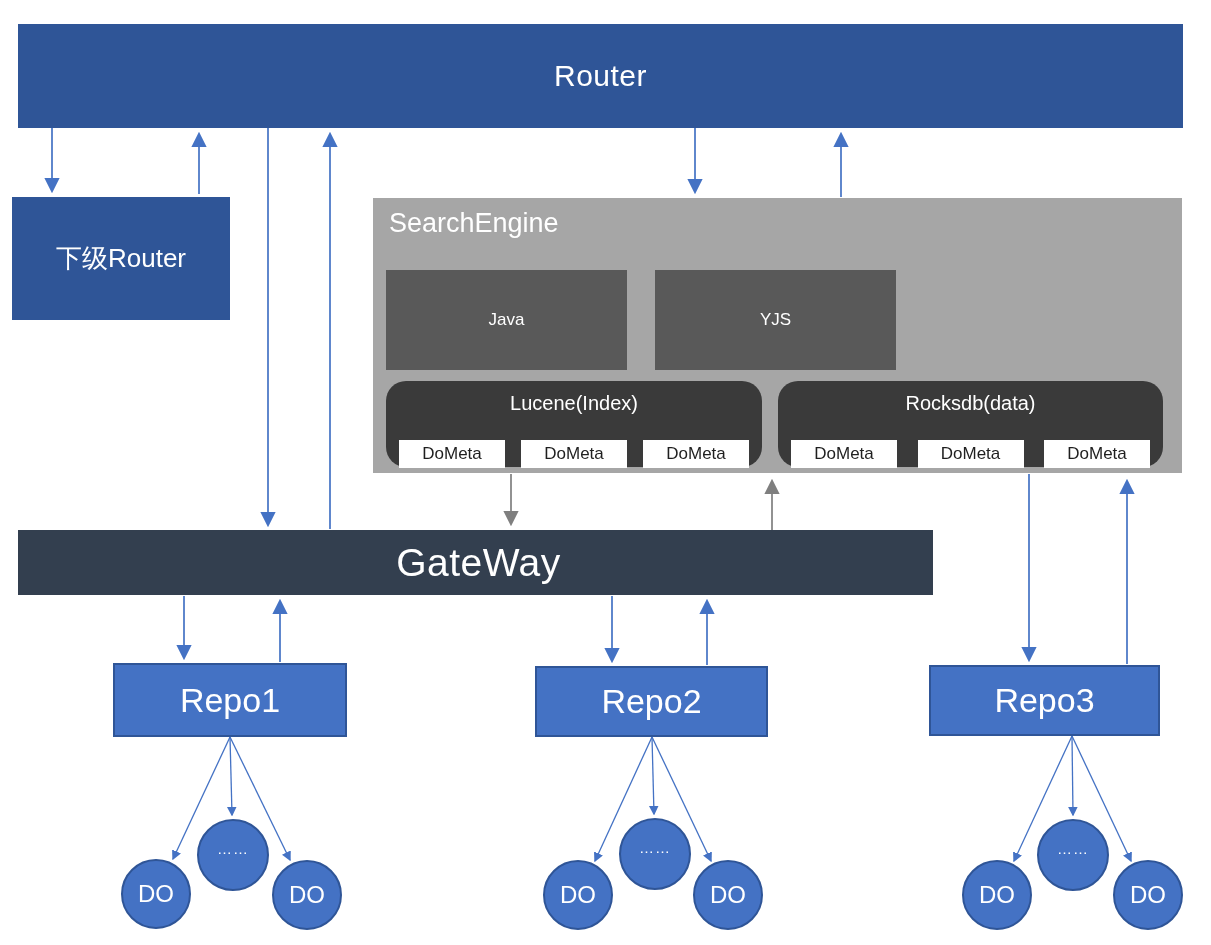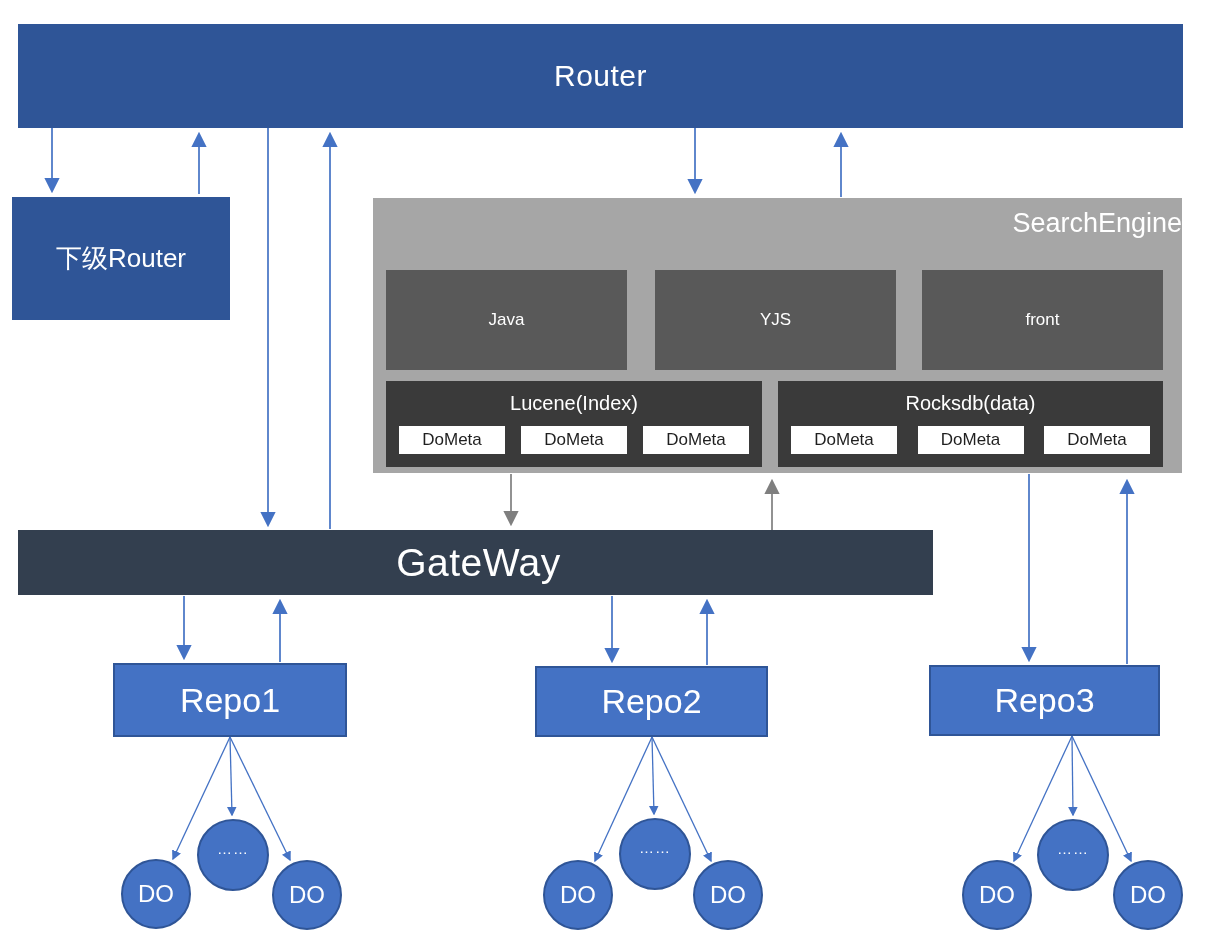--- a/index.html
+++ b/index.html
@@ -20,28 +20,28 @@
   body{font-family:"Liberation Sans","DejaVu Sans",sans-serif;}
   .canvas{position:relative;width:1211px;height:945px;background:#FFFFFF;overflow:hidden;}
   .abs{position:absolute;box-sizing:border-box;}
   .center{display:flex;align-items:center;justify-content:center;}
   .white{color:var(--text_white);}
 
   .router{left:18px;top:24px;width:1165px;height:104px;background:var(--router_blue);font-size:30px;letter-spacing:.5px;}
   .subrouter{left:12px;top:197px;width:218px;height:123px;background:var(--router_blue);font-size:26px;}
 
   .se{left:373px;top:198px;width:809px;height:275px;background:var(--container_gray);}
-  .se-title{position:absolute;left:0;top:10px;width:100%;text-align:right;font-size:27px;color:var(--text_white);}
+  .se-title{position:absolute;left:16px;top:10px;width:100%;text-align:left;font-size:27px;color:var(--text_white);}
   .module{position:absolute;top:72px;height:100px;width:241px;background:var(--module_gray);font-size:17px;color:var(--text_white);}
   .m0{left:13px;} .m1{left:282px;} .m2{left:549px;}
-  .store{position:absolute;top:183px;height:86px;background:var(--store_dark);color:var(--text_white);}
+  .store{position:absolute;top:183px;height:86px;background:var(--store_dark);color:var(--text_white);border-radius:20px;}
   .store-lucene{left:13px;width:376px;}
   .store-rocksdb{left:405px;width:385px;}
   .store-title{text-align:center;font-size:20px;margin-top:9px;line-height:26px;}
-  .chip-row{display:flex;justify-content:space-between;padding:0 13px;margin-top:10px;text-align:center;}
+  .chip-row{display:flex;justify-content:space-between;padding:0 13px;margin-top:24px;text-align:center;}
   .chip{width:106px;height:28px;background:var(--chip_bg);color:var(--chip_text);font-size:17px;display:flex;align-items:center;justify-content:center;}
 
   .gateway{left:18px;top:530px;width:915px;height:65px;background:var(--gateway_dark);font-size:39px;letter-spacing:.5px;padding-left:6px;}
 
   .repo{background:var(--node_blue);border:2px solid var(--node_border);font-size:34px;}
   .repo1{left:113px;top:663px;width:234px;height:74px;}
   .repo2{left:535px;top:666px;width:233px;height:71px;}
   .repo3{left:929px;top:665px;width:231px;height:71px;}
 
   .do{background:var(--node_blue);border:2px solid var(--node_border);border-radius:50%;width:70px;height:70px;font-size:24px;}
@@ -65,23 +65,20 @@
   </div>
 
   <div class="abs se">
     <div class="se-title">SearchEngine</div>
 
     <div class="module m1 center">
       <span class="node-label">YJS</span>
     </div>
     <div class="module m0 center">
       <span class="node-label">Java</span>
-    </div>
-    <div class="module m2 center">
-      <span class="node-label">front</span>
     </div>
 
     <div class="store store-lucene">
       <div class="store-title">Lucene(Index)</div>
       <div class="chip-row">
         <div class="chip">DoMeta</div>
         <div class="chip">DoMeta</div>
         <div class="chip">DoMeta</div>
       </div>
     </div>

